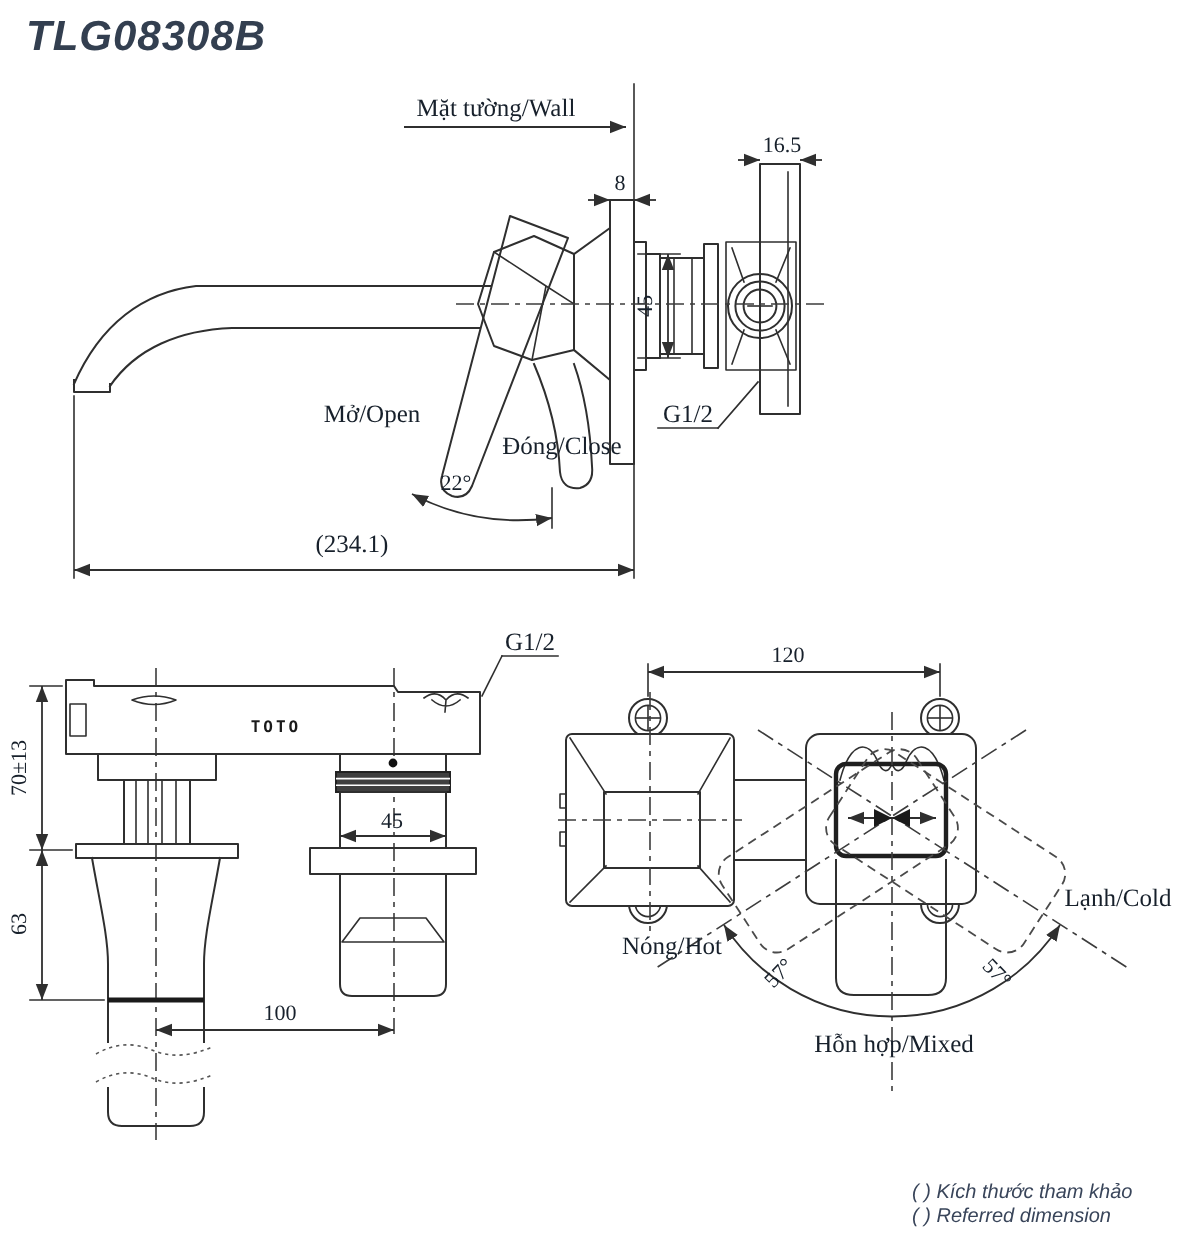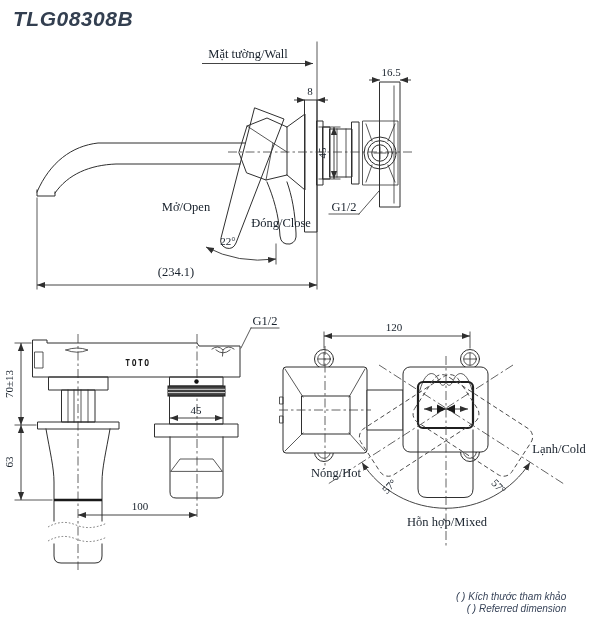--- a/index.html
+++ b/index.html
@@ -1,21 +1,21 @@
 <!DOCTYPE html>
 <html><head>
 <meta charset="utf-8">
 <style>
   html,body{margin:0;padding:0;background:#ffffff;}
   #canvas{position:relative;width:600px;height:626px;background:#ffffff;overflow:hidden;
           font-family:"Liberation Sans",sans-serif;}
   #title{position:absolute;left:13px;top:7px;font-size:21px;font-weight:bold;font-style:italic;
          color:#333F50;letter-spacing:.5px;}
   #footer{position:absolute;left:456px;top:591px;font-size:10px;font-style:italic;color:#39455a;
-          line-height:12px;white-space:nowrap;text-align:right;}
+          line-height:12px;white-space:nowrap;}
   svg{position:absolute;left:0;top:0;}
   .ln{fill:none;stroke:#2f2f2f;stroke-width:1;stroke-linejoin:round;stroke-linecap:square;}
   .thin{stroke-width:.8;}
   .thick{stroke-width:2.4;stroke:#1a1a1a;}
   .bold{stroke-width:2.2;stroke:#1f1f1f;fill:none;}
   .wht{fill:#ffffff;stroke:#2f2f2f;stroke-width:1;stroke-linejoin:round;}
   .cl{fill:none;stroke:#3c3c3c;stroke-width:.8;stroke-dasharray:9 3 2.5 3;}
   .dash{fill:none;stroke:#4a4a4a;stroke-width:.9;stroke-dasharray:4.5 3;}
   .wave{fill:none;stroke:#555;stroke-width:.8;stroke-dasharray:1.6 2;}
   .dim{fill:none;stroke:#2f2f2f;stroke-width:.9;}

